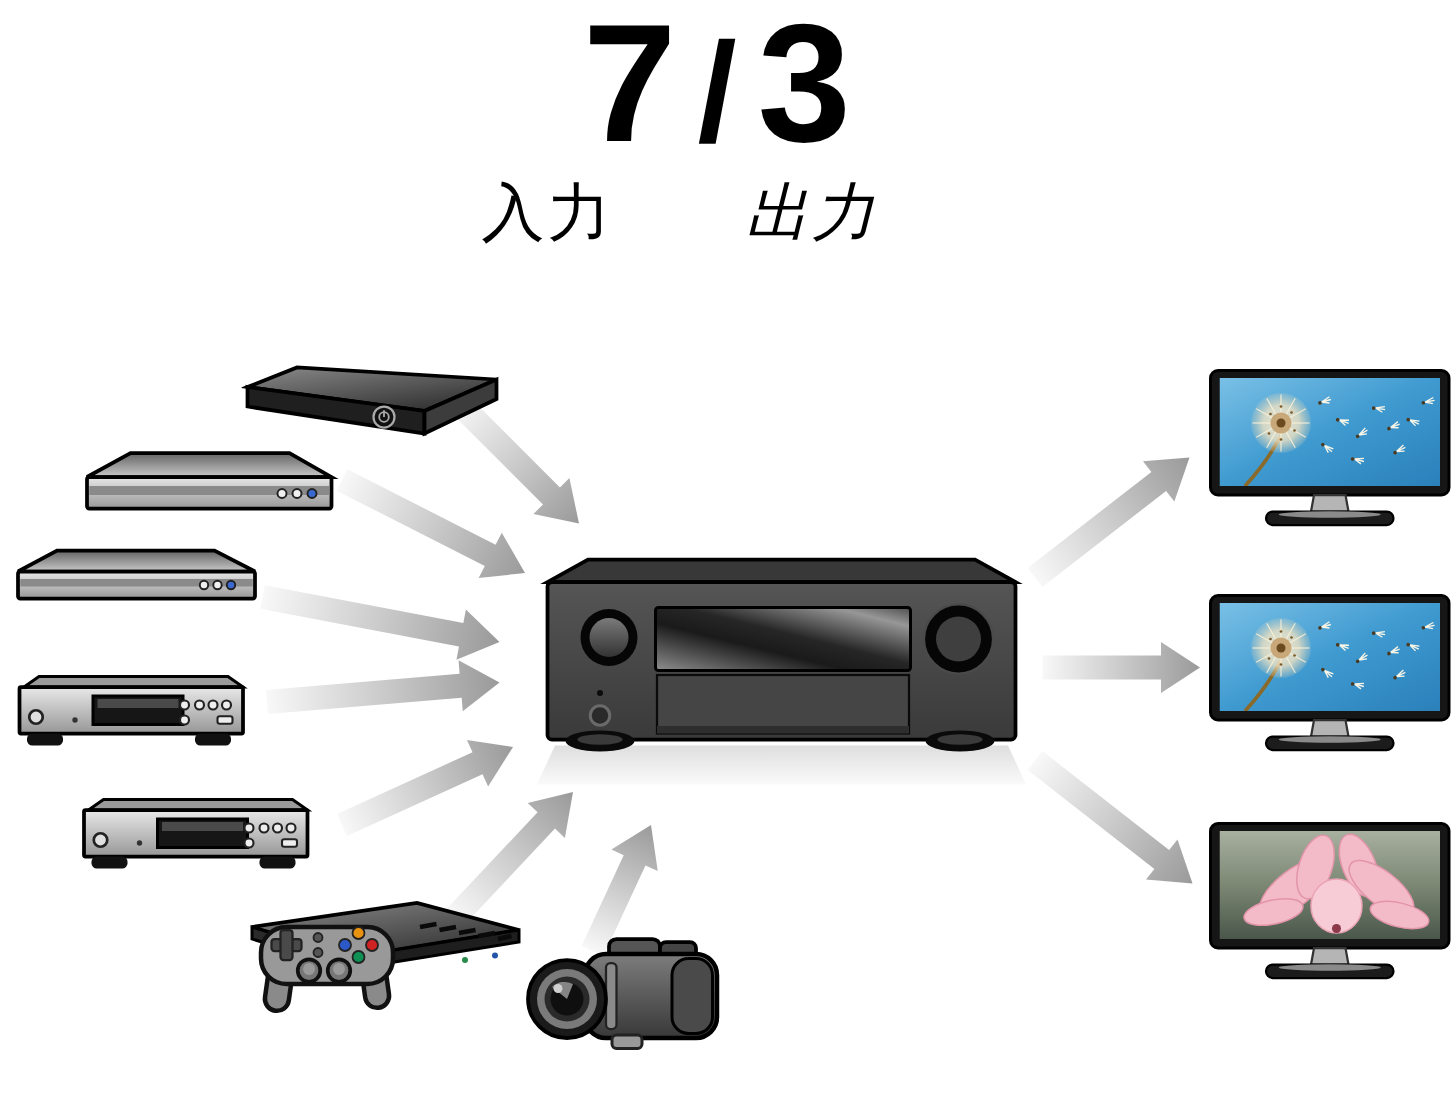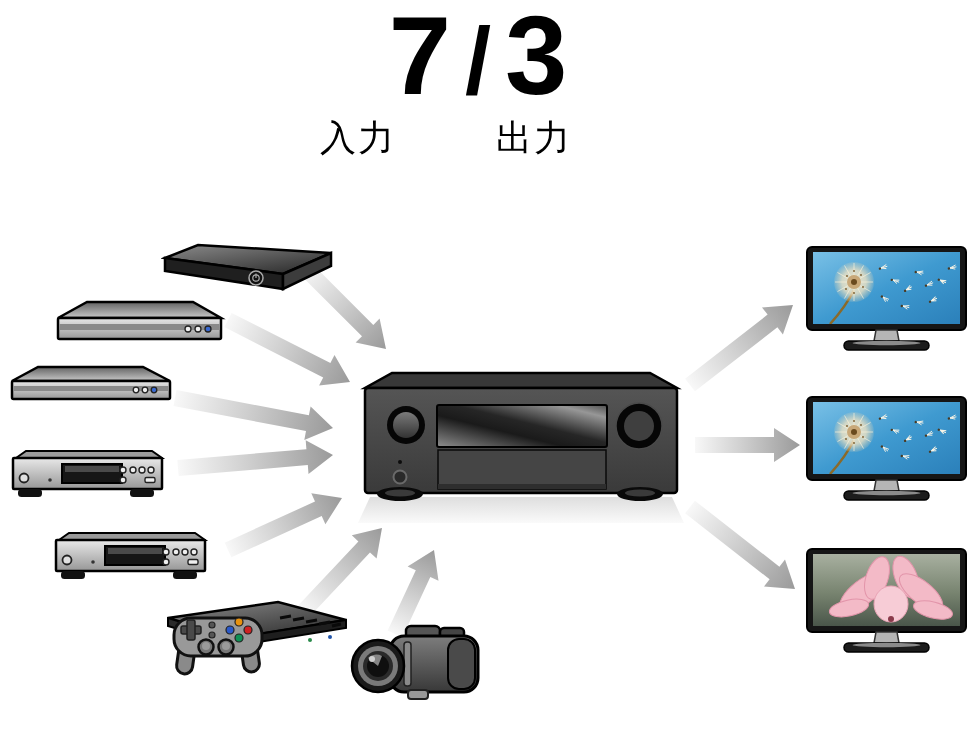--- a/index.html
+++ b/index.html
@@ -2,24 +2,24 @@
 <html><head>
 <meta charset="utf-8">
 <style>
   html,body{margin:0;padding:0;background:#fff;}
   body{width:969px;height:743px;position:relative;overflow:hidden;
        font-family:"Liberation Sans","DejaVu Sans",sans-serif;}
   #title-row{position:absolute;left:250px;top:0px;width:456px;height:118px;
     display:flex;justify-content:center;align-items:baseline;gap:14px;z-index:5;}
   .big-num{font-size:112px;font-weight:bold;color:#000;line-height:1;}
   .big-slash{font-size:94px;font-weight:bold;color:#000;line-height:1;}
-  .jp-label{position:absolute;top:114px;width:90px;text-align:left;
-    font-size:36px;color:#000;z-index:5;letter-spacing:2px;}
+  .jp-label{position:absolute;top:114px;width:90px;text-align:center;
+    font-size:42px;color:#000;z-index:5;letter-spacing:2px;}
   #label-in{left:320px;}
-  #label-out{left:496px;}
+  #label-out{left:496px;font-style:italic;}
   svg.device{position:absolute;z-index:2;}
   #arrow-layer{position:absolute;left:0;top:0;z-index:1;}
 </style>
 </head>
 <body>
 
 <div id="title-row">
   <span class="big-num">7</span>
   <span class="big-slash">/</span>
   <span class="big-num">3</span>

